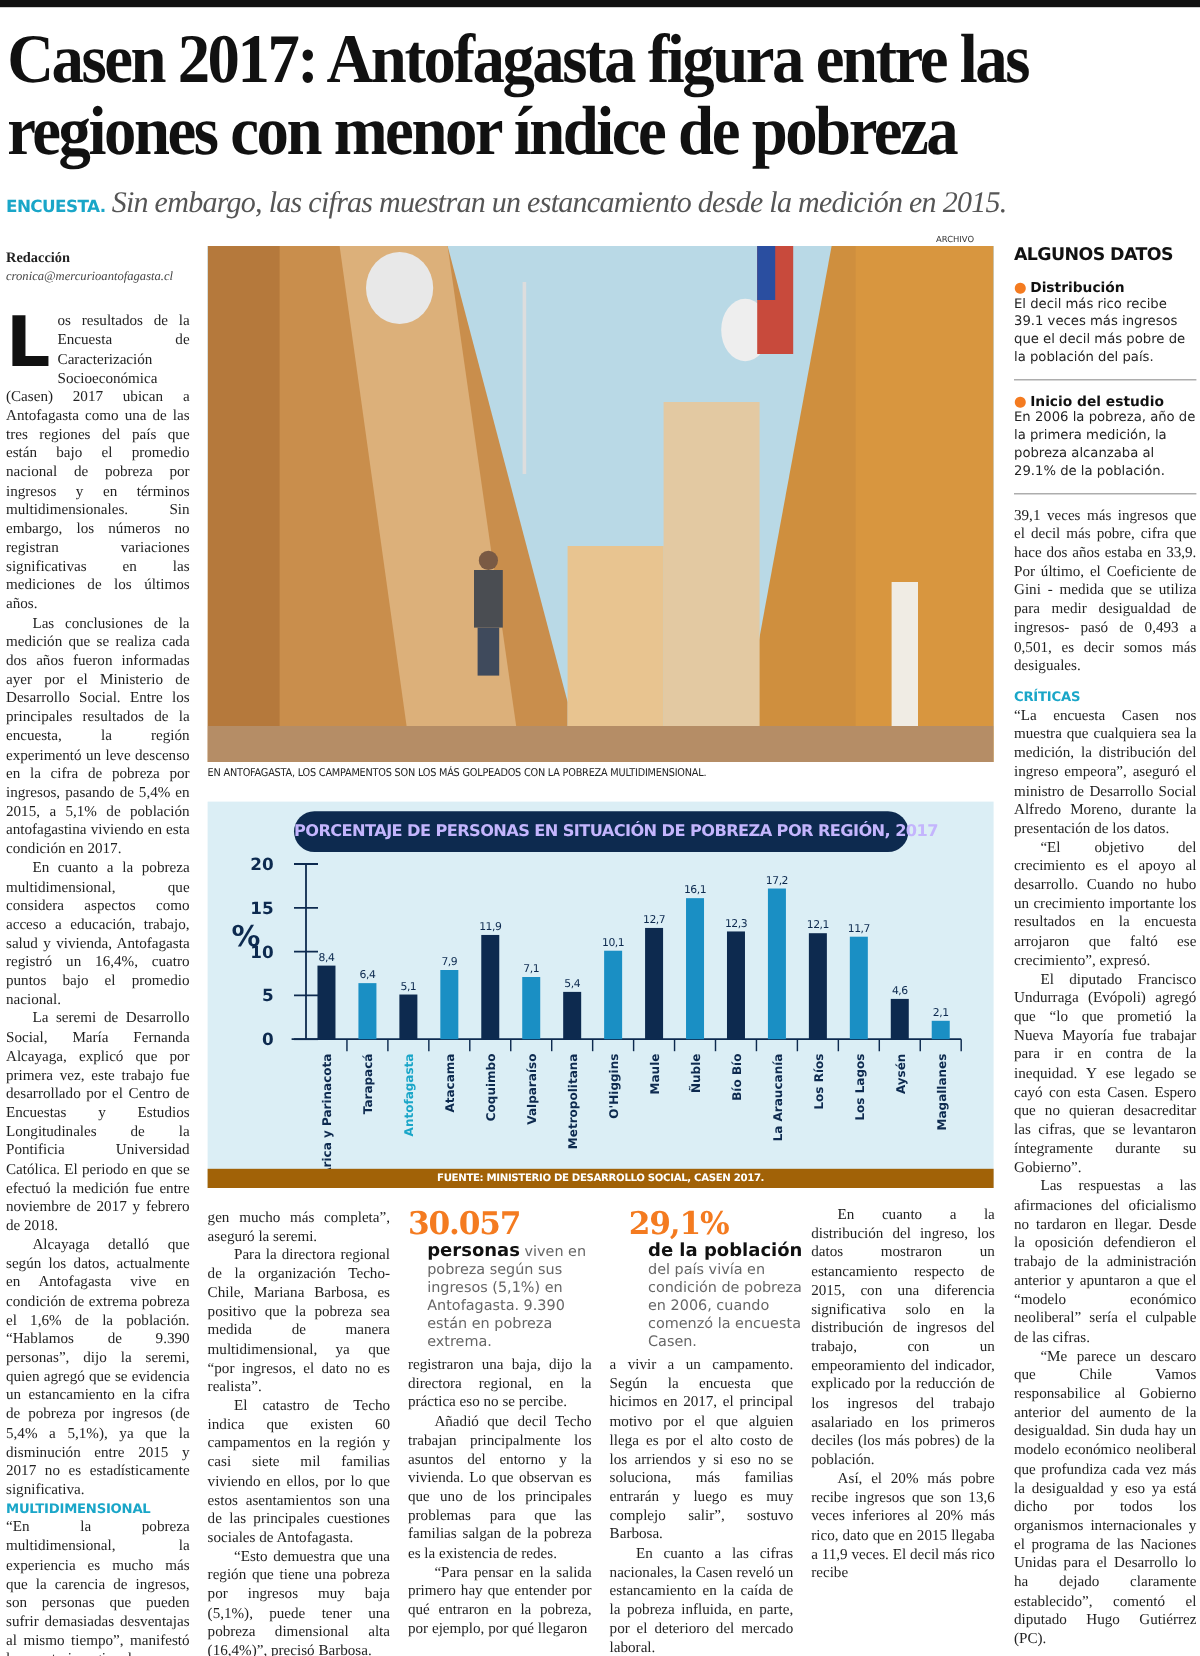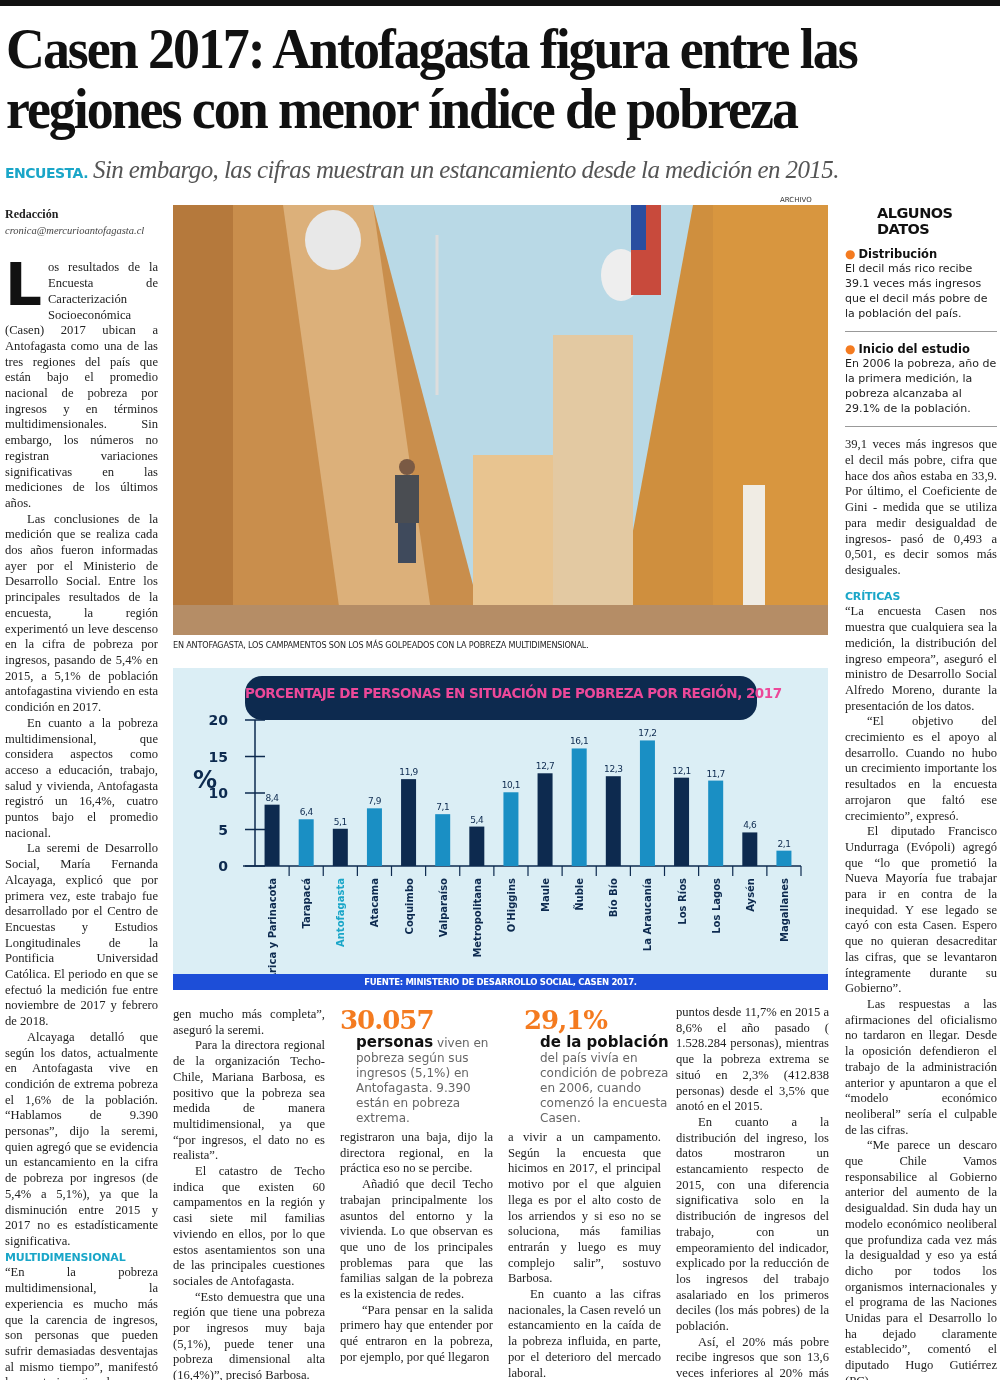--- a/index.html
+++ b/index.html
@@ -15,28 +15,28 @@
   .col p { text-indent: 22px; margin: 0; }
   .col p.noindent { text-indent: 0; }
   .byline { font-family: "Liberation Serif", serif; font-weight: bold; font-size: 12px; color: #222; }
   .email { font-family: "Liberation Serif", serif; font-style: italic; font-size: 10.5px; color: #444; margin-bottom: 22px; }
   .dropcap { float: left; font-family: "DejaVu Sans", sans-serif; font-weight: bold; font-size: 58px; line-height: 46px; margin: 2px 6px 0 0; color: #111; }
   .section-head { font-family: "DejaVu Sans", sans-serif; font-weight: bold; font-size: 11px; color: #1aa6c8; text-indent: 0 !important; margin-top: 8px; letter-spacing: -0.2px; }
   .photo-credit { position: absolute; left: 780px; top: 196px; font-family: "DejaVu Sans", sans-serif; font-size: 7px; color: #333; }
   .photo { position: absolute; left: 173px; top: 205px; width: 655px; height: 430px; overflow: hidden; background: linear-gradient(180deg,#a8d0e0 0%,#bcdbe6 40%,#d9b27a 70%,#b98b55 100%); }
   .caption { position: absolute; left: 173px; top: 640px; font-family: "DejaVu Sans", sans-serif; font-size: 9px; color: #222; letter-spacing: -0.2px; transform: scaleX(0.9); transform-origin: left top; white-space: nowrap; }
   .chart-box { position: absolute; left: 173px; top: 668px; width: 655px; height: 322px; background: #dbeef5; }
-  .chart-title { position: absolute; left: 72px; top: 8px; width: 512px; height: 44px; background: #0d2a4f; border-radius: 17px; color: #ec4899; font-family: "DejaVu Sans", sans-serif; font-weight: bold; font-size: 13.5px; line-height: 34px; text-align: right; letter-spacing: -0.5px; white-space: nowrap; }
-  .chart-source { position: absolute; left: 0; bottom: 0; width: 655px; height: 16px; background: #1d4ed8; color: #fff; font-family: "DejaVu Sans", sans-serif; font-weight: bold; font-size: 8.5px; line-height: 16px; text-align: center; letter-spacing: -0.3px; }
+  .chart-title { position: absolute; left: 72px; top: 8px; width: 512px; height: 34px; background: #0d2a4f; border-radius: 17px; color: #c4b5fd; font-family: "DejaVu Sans", sans-serif; font-weight: bold; font-size: 13.5px; line-height: 34px; text-align: right; letter-spacing: -0.5px; white-space: nowrap; }
+  .chart-source { position: absolute; left: 0; bottom: 0; width: 655px; height: 16px; background: #a16207; color: #fff; font-family: "DejaVu Sans", sans-serif; font-weight: bold; font-size: 8.5px; line-height: 16px; text-align: center; letter-spacing: -0.3px; }
   .chart-svg { position: absolute; left: 0; top: 0; }
   .stat { position: absolute; }
   .stat .num { font-family: "DejaVu Serif", serif; font-weight: bold; font-size: 26px; color: #f47b20; letter-spacing: -1px; line-height: 30px; }
   .stat .txt { font-family: "DejaVu Sans", sans-serif; font-size: 12px; line-height: 15px; color: #666; margin-left: 16px; }
   .stat .txt b { font-size: 15px; color: #111; }
-  .sidebar-head { font-family: "DejaVu Sans", sans-serif; font-weight: bold; font-size: 14.5px; color: #111; letter-spacing: -0.5px; margin-bottom: 10px; margin-left: 32px; }
+  .sidebar-head { font-family: "DejaVu Sans", sans-serif; font-weight: bold; font-size: 14.5px; color: #111; letter-spacing: -0.5px; margin-bottom: 10px; }
   .fact { font-family: "DejaVu Sans", sans-serif; font-size: 11px; line-height: 14.8px; color: #222; padding-bottom: 10px; border-bottom: 1px solid #999; margin-bottom: 10px; text-align: left; }
   .fact .fact-title { font-weight: bold; font-size: 11.5px; color: #111; }
   .fact .bullet { color: #f47b20; font-size: 12px; margin-right: 3px; }
 </style>
 </head>
 <body>
 
 <div class="topbar"></div>
 
 <h1 class="headline">
@@ -194,21 +194,20 @@
   <p>“Para pensar en la salida primero hay que entender por qué entraron en la pobreza, por ejemplo, por qué llegaron</p>
 </div>
 
 <div class="col" style="left:508px; top:1130px; width:153px;">
   <p class="noindent">a vivir a un campamento. Según la encuesta que hicimos en 2017, el principal motivo por el que alguien llega es por el alto costo de los arriendos y si eso no se soluciona, más familias entrarán y luego es muy complejo salir”, sostuvo Barbosa.</p>
   <p>En cuanto a las cifras nacionales, la Casen reveló un estancamiento en la caída de la pobreza influida, en parte, por el deterioro del mercado laboral.</p>
 
 </div>
 
 <div class="col" style="left:676px; top:1005px; width:153px;">
-  <p class="noindent">puntos desde 11,7% en 2015 a 8,6% el año pasado ( 1.528.284 personas), mientras que la pobreza extrema se situó en 2,3% (412.838 personas) desde el 3,5% que anotó en el 2015.</p>
   <p>En cuanto a la distribución del ingreso, los datos mostraron un estancamiento respecto de 2015, con una diferencia significativa solo en la distribución de ingresos del trabajo, con un empeoramiento del indicador, explicado por la reducción de los ingresos del trabajo asalariado en los primeros deciles (los más pobres) de la población.</p>
   <p>Así, el 20% más pobre recibe ingresos que son 13,6 veces inferiores al 20% más rico, dato que en 2015 llegaba a 11,9 veces. El decil más rico recibe</p>
 </div>
 
 <div class="col" style="left:845px; top:206px; width:152px;">
   <div class="sidebar-head">ALGUNOS DATOS</div>
   <div class="fact">
     <div class="fact-title"><span class="bullet">●</span><span>Distribución</span></div>
     <div>El decil más rico recibe 39.1 veces más ingresos que el decil más pobre de la población del país.</div>
   </div>

